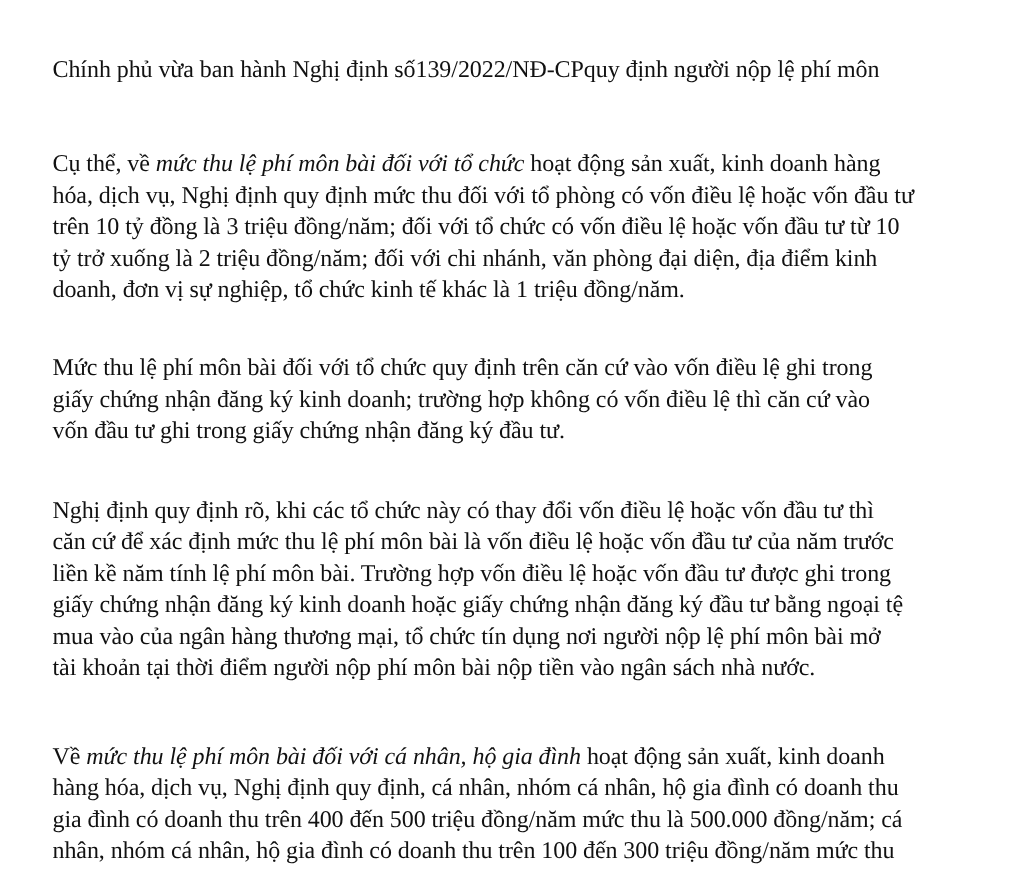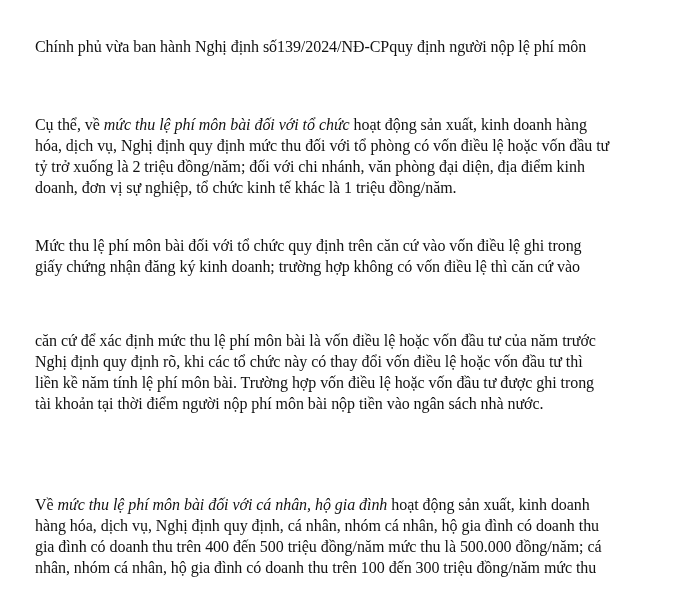--- a/index.html
+++ b/index.html
@@ -43,39 +43,43 @@
       vertical-align: -3px;
       margin-left: 1px;
     }
   </style>
 </head>
 <body>
 
 <div class="page">
 
   <p class="para" style="top:36px">
-    <span class="ln">Chính phủ vừa ban hành Nghị định số139/2024/NĐ-CPquy định người nộp lệ phí môn</span>
+    <span class="ln">Chính phủ vừa ban hành Nghị định số139/2022/NĐ-CPquy định người nộp lệ phí môn</span>
   </p>
 
-  <p class="para" style="top:114px">
+  <p class="para" style="top:99px">
     <span class="ln"><span>Cụ thể, về </span><em>mức thu lệ phí môn bài đối với tổ chức</em><span> hoạt động sản xuất, kinh doanh hàng</span></span>
     <span class="ln">hóa, dịch vụ, Nghị định quy định mức thu đối với tổ phòng có vốn điều lệ hoặc vốn đầu tư</span>
+    <span class="ln">trên 10 tỷ đồng là 3 triệu đồng/năm; đối với tổ chức có vốn điều lệ hoặc vốn đầu tư từ 10</span>
     <span class="ln">tỷ trở xuống là 2 triệu đồng/năm; đối với chi nhánh, văn phòng đại diện, địa điểm kinh</span>
     <span class="ln">doanh, đơn vị sự nghiệp, tổ chức kinh tế khác là 1 triệu đồng/năm.</span>
   </p>
 
   <p class="para" style="top:235px">
     <span class="ln">Mức thu lệ phí môn bài đối với tổ chức quy định trên căn cứ vào vốn điều lệ ghi trong</span>
     <span class="ln">giấy chứng nhận đăng ký kinh doanh; trường hợp không có vốn điều lệ thì căn cứ vào</span>
+    <span class="ln">vốn đầu tư ghi trong giấy chứng nhận đăng ký đầu tư.</span>
   </p>
 
   <p class="para" style="top:330px">
+    <span class="ln">Nghị định quy định rõ, khi các tổ chức này có thay đổi vốn điều lệ hoặc vốn đầu tư thì</span>
     <span class="ln">căn cứ để xác định mức thu lệ phí môn bài là vốn điều lệ hoặc vốn đầu tư của năm trước</span>
-    <span class="ln">Nghị định quy định rõ, khi các tổ chức này có thay đổi vốn điều lệ hoặc vốn đầu tư thì</span>
     <span class="ln">liền kề năm tính lệ phí môn bài. Trường hợp vốn điều lệ hoặc vốn đầu tư được ghi trong</span>
+    <span class="ln">giấy chứng nhận đăng ký kinh doanh hoặc giấy chứng nhận đăng ký đầu tư bằng ngoại tệ</span>
+    <span class="ln">mua vào của ngân hàng thương mại, tổ chức tín dụng nơi người nộp lệ phí môn bài mở</span>
     <span class="ln">tài khoản tại thời điểm người nộp phí môn bài nộp tiền vào ngân sách nhà nước.</span>
   </p>
 
   <p class="para" style="top:494px">
     <span class="ln"><span>Về </span><em>mức thu lệ phí môn bài đối với cá nhân, hộ gia đình</em><span> hoạt động sản xuất, kinh doanh</span></span>
     <span class="ln">hàng hóa, dịch vụ, Nghị định quy định, cá nhân, nhóm cá nhân, hộ gia đình có doanh thu</span>
     <span class="ln">gia đình có doanh thu trên 400 đến 500 triệu đồng/năm mức thu là 500.000 đồng/năm; cá</span>
     <span class="ln">nhân, nhóm cá nhân, hộ gia đình có doanh thu trên 100 đến 300 triệu đồng/năm mức thu</span>
   </p>
 

